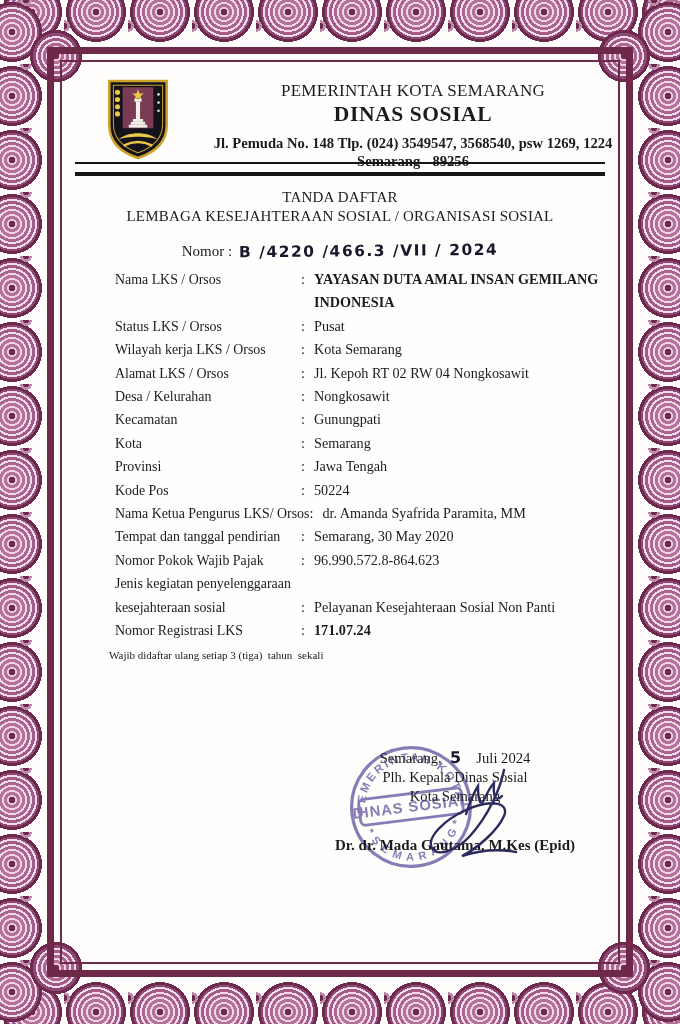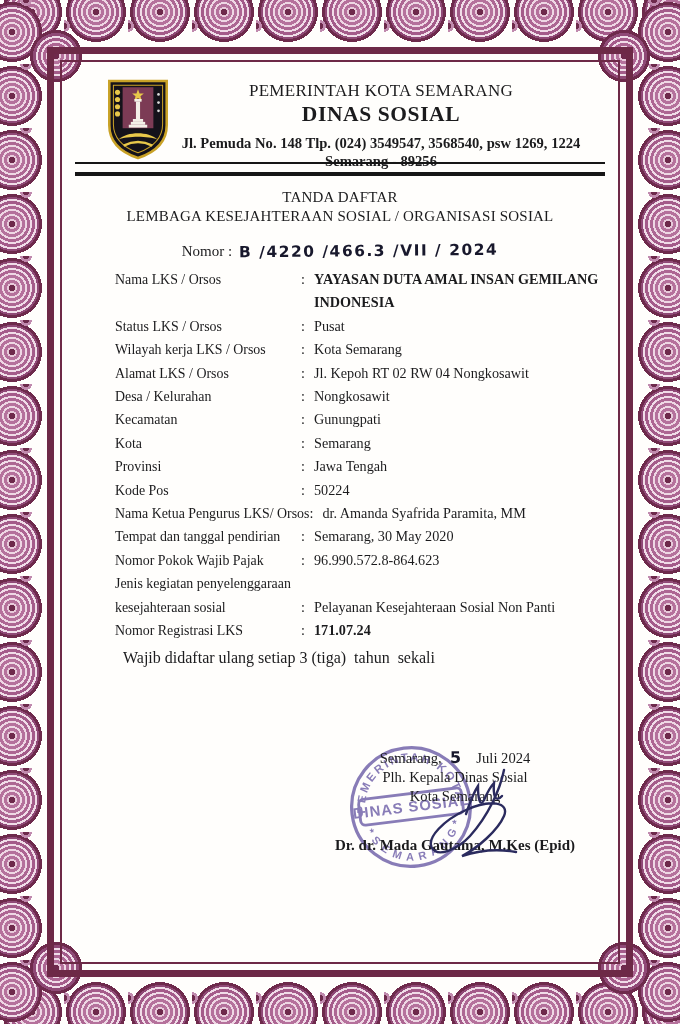--- a/index.html
+++ b/index.html
@@ -32,21 +32,21 @@
     background:radial-gradient(circle at 50% 50%, #6e2a4c 0 3px, #e7c9da 3px 5px, #b5719c 5px 8px, #eed7e4 8px 10px, #ad6693 10px 13px, #f0dce8 13px 15px, #a45b8a 15px 18px, #f0dce8 18px 20px, #8f4976 20px 23px, #6e2a4c 23px 26px, rgba(0,0,0,0) 26px);}
   .c-tl{left:28px;top:28px}.c-tr{right:28px;top:28px}.c-bl{left:28px;bottom:28px}.c-br{right:28px;bottom:28px}
 
   .frame-thick{position:absolute;z-index:3;inset:47px;border:7px solid #6d2947;}
   .frame-thin{position:absolute;z-index:3;inset:60px;border:2px solid #6d2947;}
 
   
   .content{position:absolute;z-index:4;left:75px;top:72px;width:530px;height:886px;}
 
   .emblem{position:absolute;left:30px;top:6px;width:66px;height:82px;}
-  .header-text{position:absolute;left:88px;top:8px;width:436px;text-align:center;line-height:1.25;}
+  .header-text{position:absolute;left:88px;top:8px;width:436px;text-align:center;line-height:1.25;padding-left:32px;}
   .h-gov{font-size:17px;letter-spacing:.3px;}
   .h-agency{font-size:21.5px;font-weight:bold;letter-spacing:.6px;}
   .h-address{font-size:14.6px;font-weight:bold;margin-top:6px;}
   .h-city{font-size:14.6px;font-weight:bold;}
   .rule{position:absolute;left:0;top:90px;width:530px;height:8px;
         border-top:2px solid #161616;border-bottom:4px solid #161616;}
 
   .title-block{position:absolute;left:0;top:116px;width:530px;text-align:center;line-height:19px;}
   .t1,.t2{font-size:15px;font-weight:normal;letter-spacing:.2px;}
   .t-nomor{font-size:15px;margin-top:16px;}
@@ -54,21 +54,21 @@
         display:inline-block;transform:rotate(-.6deg);color:#18182c;}
   .t-nomor .hand{font-size:15.5px;margin-left:7px;}
 
   .fields{position:absolute;left:40px;top:196px;width:492px;}
   .field-row{display:flex;line-height:23.4px;font-size:14.2px;}
   .f-label{flex:0 0 186px;font-size:13.9px;white-space:nowrap;}
   .f-colon{flex:0 0 13px;}
   .f-value{flex:1;white-space:nowrap;}
   .bold{font-weight:bold;}
 
-  .note{position:absolute;left:48px;top:577px;font-size:16px;white-space:pre;}
+  .note{position:absolute;left:34px;top:577px;font-size:11px;white-space:pre;}
 
   .sig-block{position:absolute;left:265px;top:676px;width:230px;text-align:center;
              font-size:14.6px;line-height:19px;}
   .sig-text{position:relative;z-index:2;}
   .s-line1 .hand{font-size:16px;margin:0 14px 0 8px;}
   .stamp{position:absolute;left:4px;top:-8px;width:134px;height:134px;z-index:1;opacity:.82;}
   .scribble{position:absolute;left:64px;top:10px;width:150px;height:112px;z-index:3;}
   .signer{position:absolute;left:-22px;top:88px;width:274px;text-align:center;
           font-weight:bold;font-size:15px;z-index:2;}
 </style>

